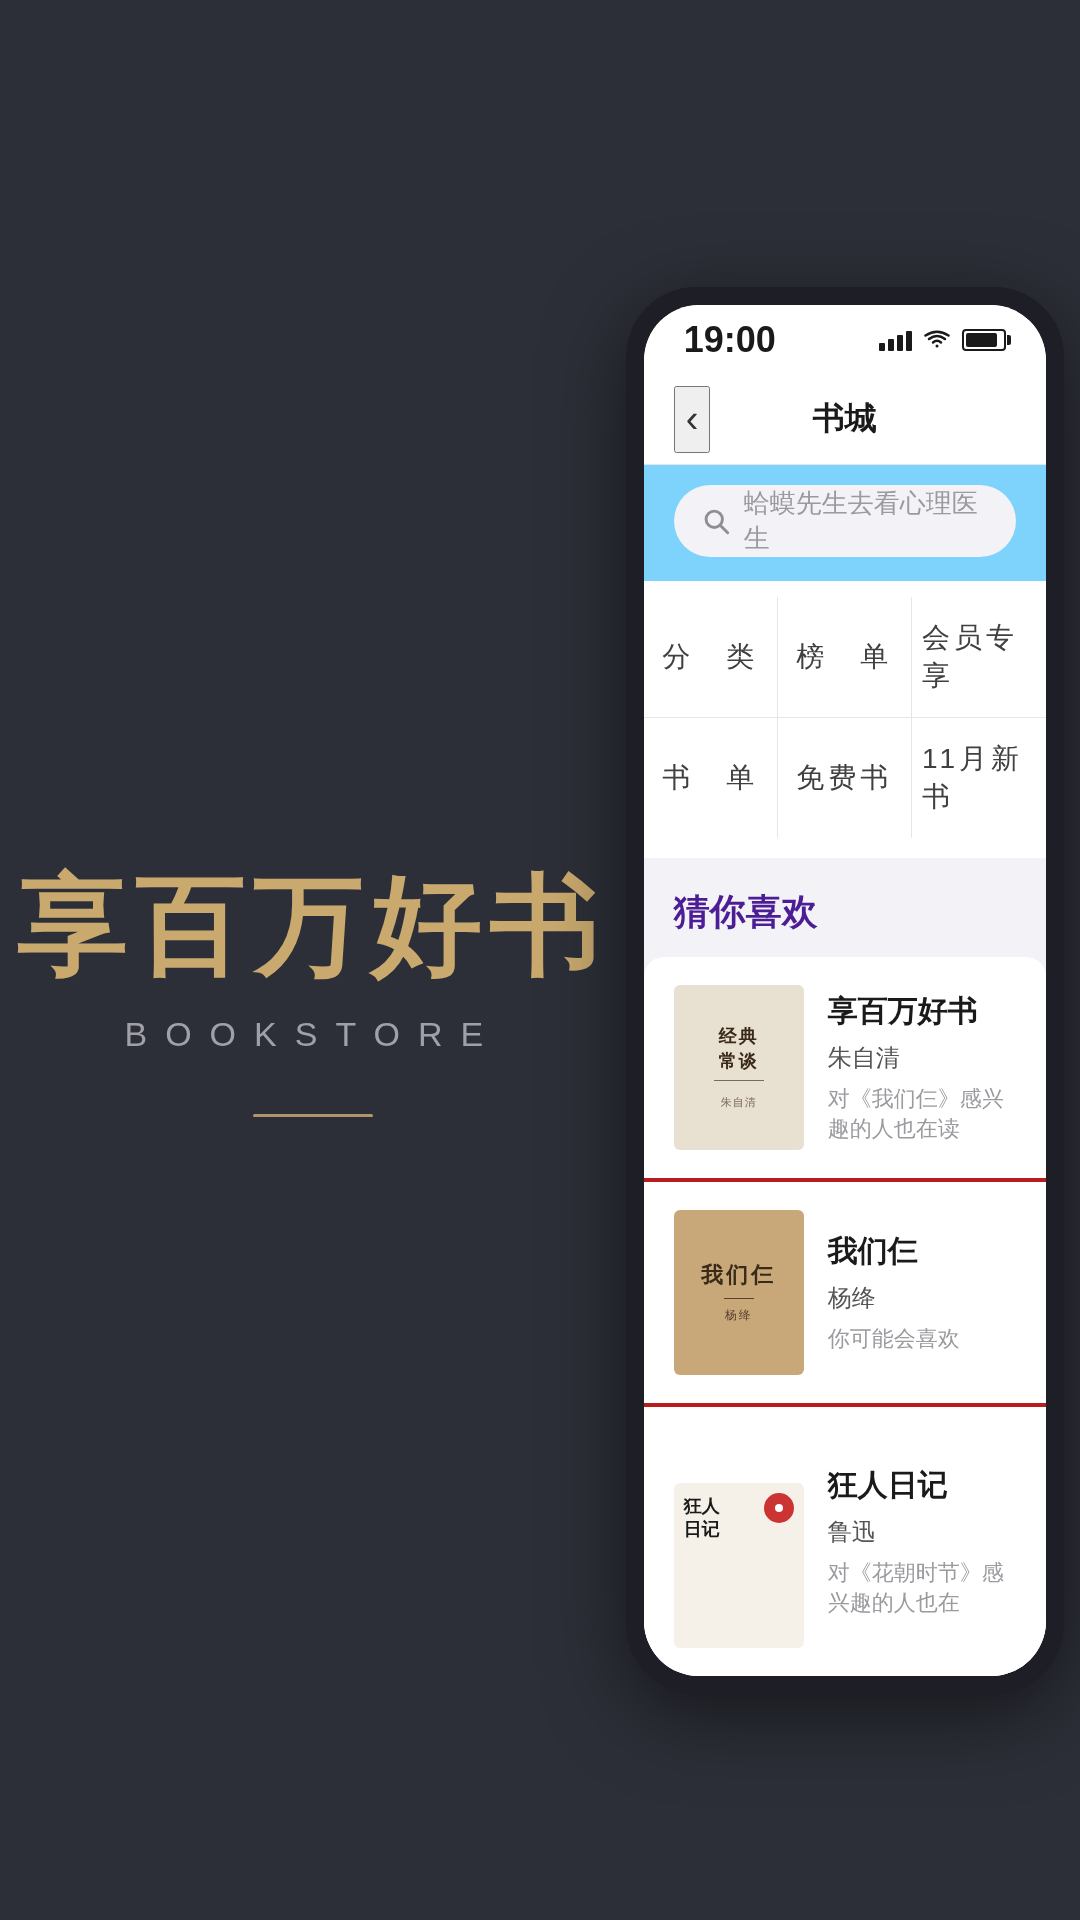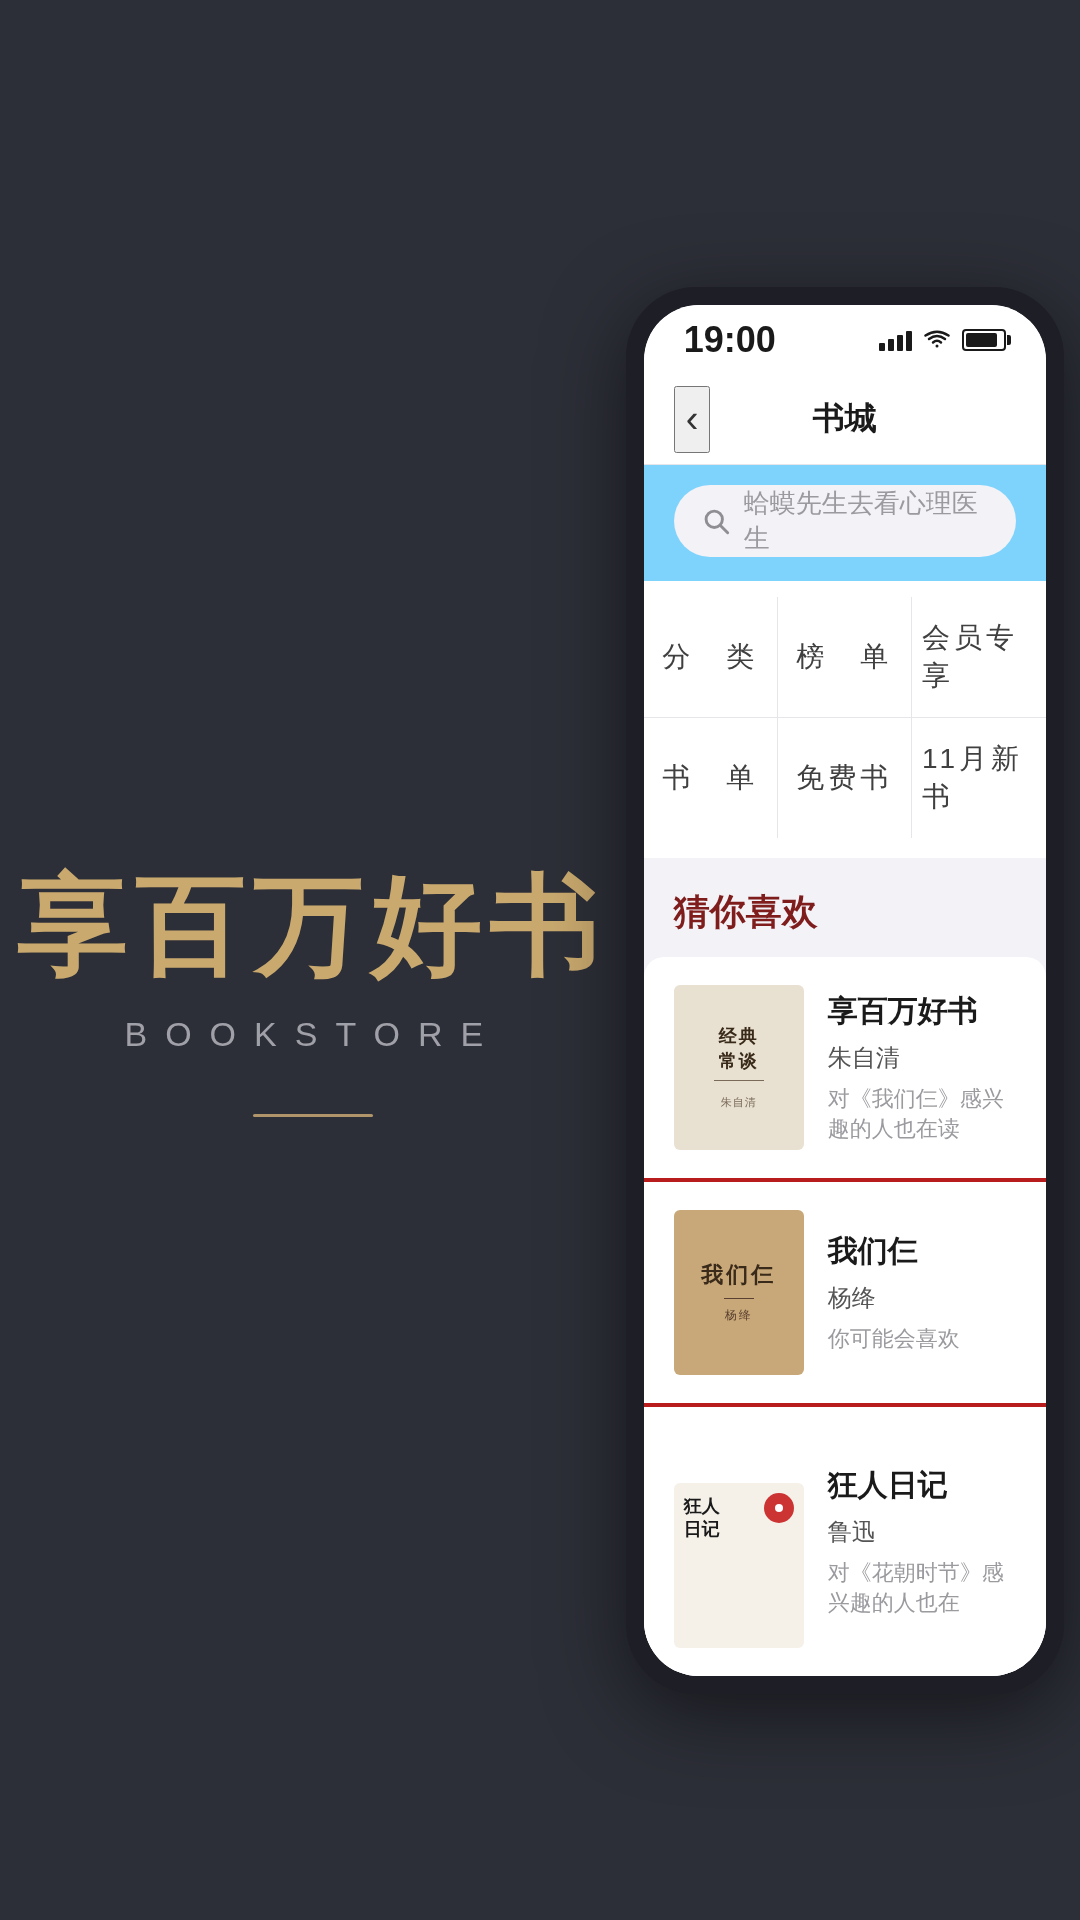--- a/index.html
+++ b/index.html
@@ -237,21 +237,21 @@
     
     .recommendations {
       background-color: #f2f2f7;
       flex: 1;
       padding: 30px 0 0;
     }
 
     .section-title {
       font-size: 36px;
       font-weight: 700;
-      color: #7f1d1d;
+      color: #4c1d95;
       padding: 0 30px;
       margin-bottom: 20px;
     }
 
     .book-list {
       background-color: #ffffff;
       border-radius: 20px;
       margin: 0 0;
       overflow: hidden;
     }

